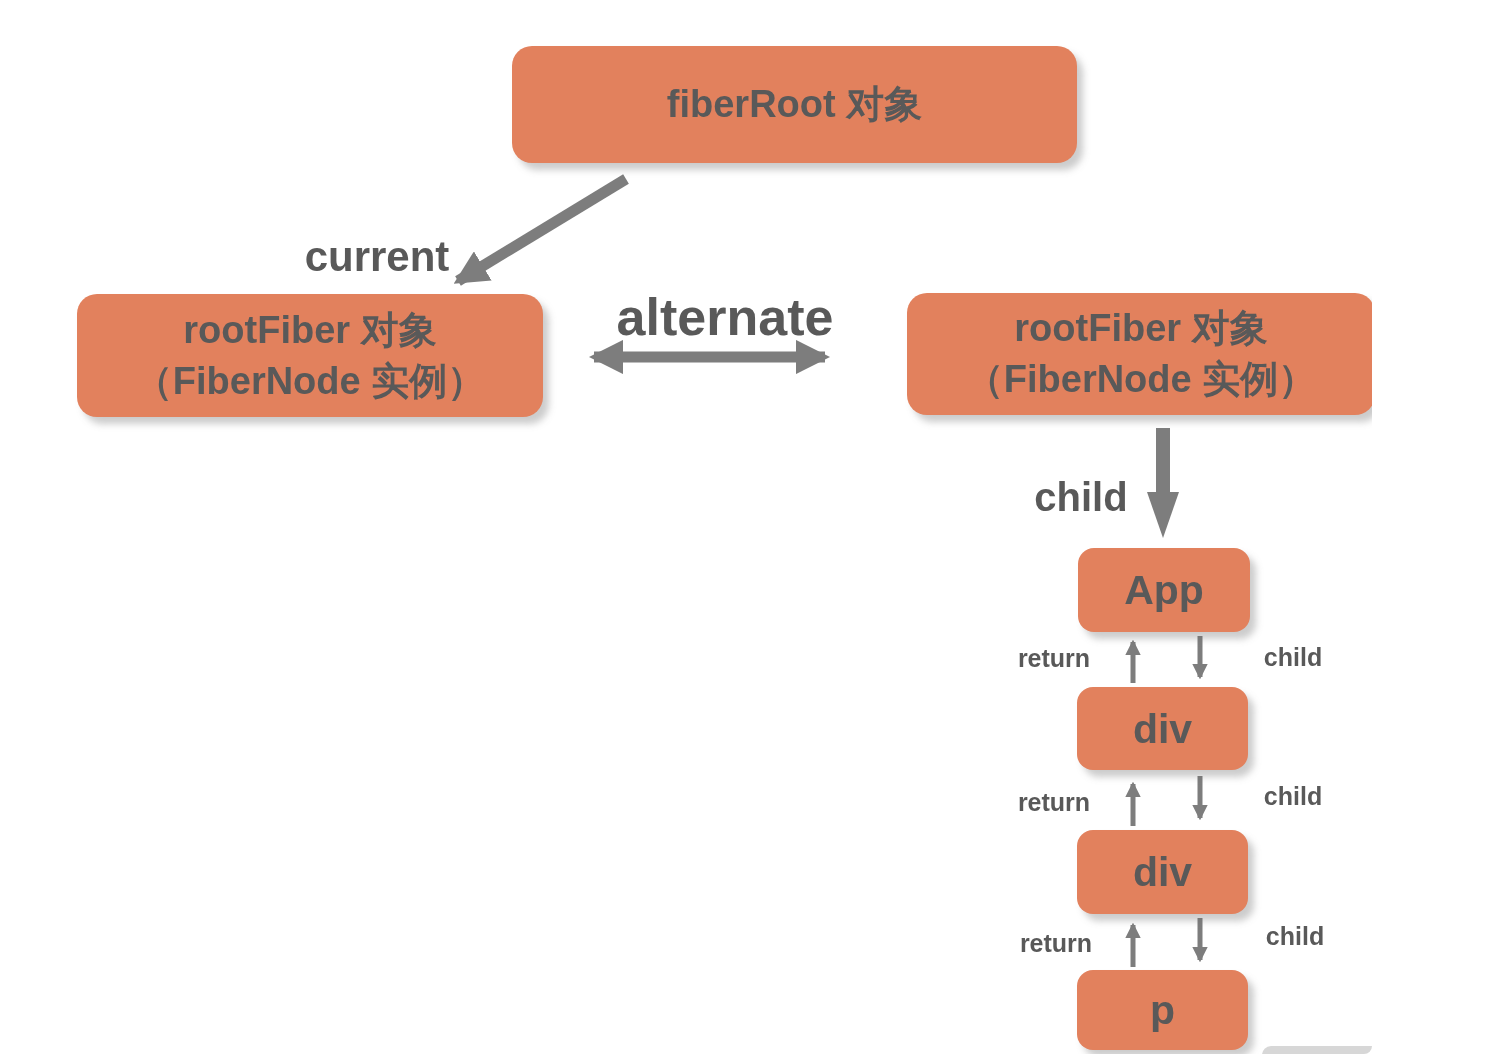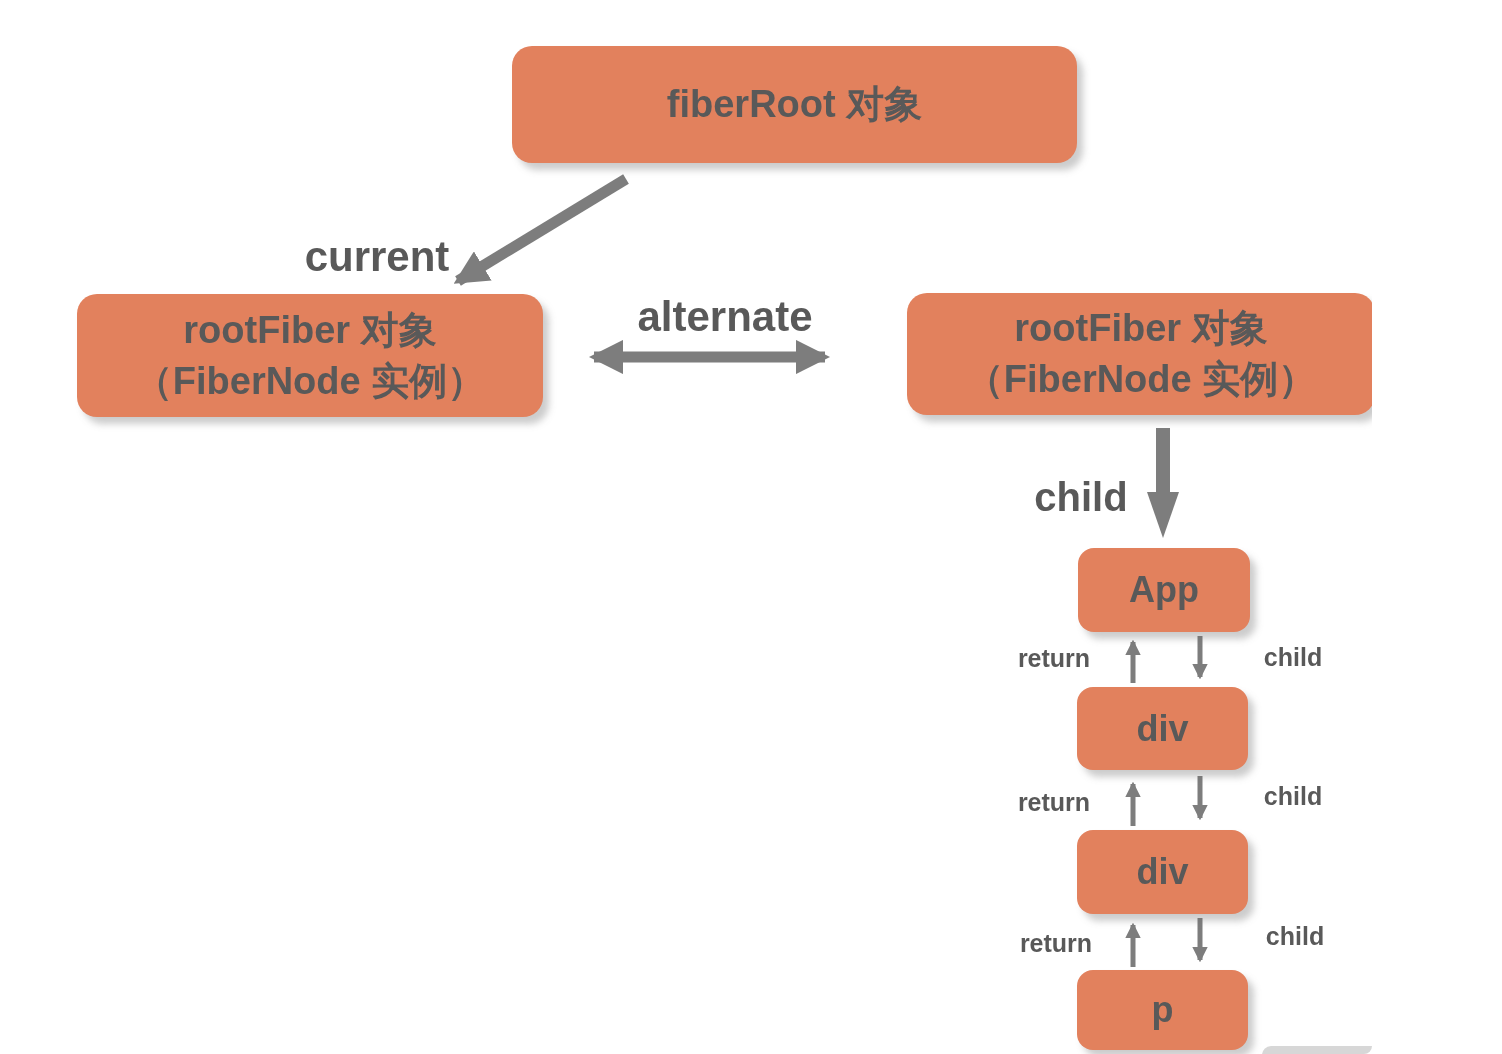--- a/index.html
+++ b/index.html
@@ -45,37 +45,37 @@
     text-align: center;
   }
   .box .bl { font-size: 38px; line-height: 51px; white-space: nowrap; }
 
   .box-fiber-root   { left: 512px; top: 46px;  width: 565px; height: 117px; }
   .box-root-fiber-l { left: 77px;  top: 294px; width: 466px; height: 123px; }
   .box-root-fiber-r { left: 907px; top: 293px; width: 468px; height: 122px; }
 
   .node {
     border-radius: 16px;
-    font-size: 36px;
+    font-size: 41px;
   }
   .node .nl { line-height: 44px; }
   .box-app   { left: 1078px; top: 548px; width: 172px; height: 84px; }
   .box-div-1 { left: 1077px; top: 687px; width: 171px; height: 83px; }
   .box-div-2 { left: 1077px; top: 830px; width: 171px; height: 84px; }
   .box-p     { left: 1077px; top: 970px; width: 171px; height: 80px; }
 
   .lbl {
     position: absolute;
     transform: translate(-50%, -50%);
     color: var(--label_text);
     font-weight: bold;
     white-space: nowrap;
   }
   .lbl-current   { left: 377px;  top: 217px; font-size: 42px; margin-top: 40px; }
-  .lbl-alternate { left: 725px;  top: 317px; font-size: 42px; }
+  .lbl-alternate { left: 725px;  top: 317px; font-size: 52px; }
   .lbl-child-root{ left: 1081px; top: 497px; font-size: 40px; }
   .lbl-sm { font-size: 25px; }
   .lbl-return-1 { left: 1054px; top: 658px; }
   .lbl-child-1  { left: 1293px; top: 657px; }
   .lbl-return-2 { left: 1054px; top: 802px; }
   .lbl-child-2  { left: 1293px; top: 796px; }
   .lbl-return-3 { left: 1056px; top: 943px; }
   .lbl-child-3  { left: 1295px; top: 936px; }
 
   .partial-edge {

